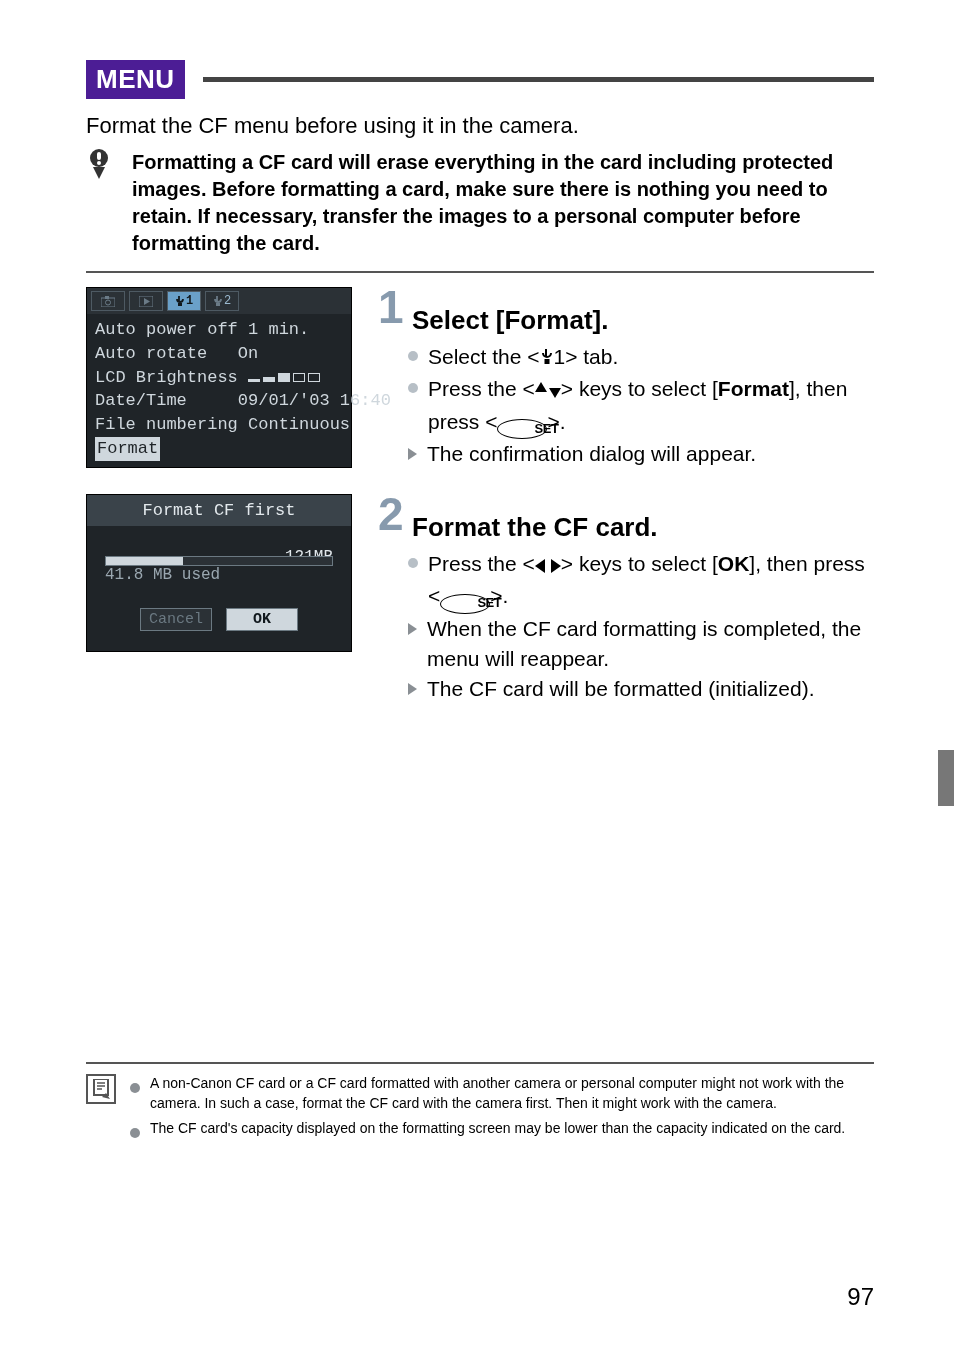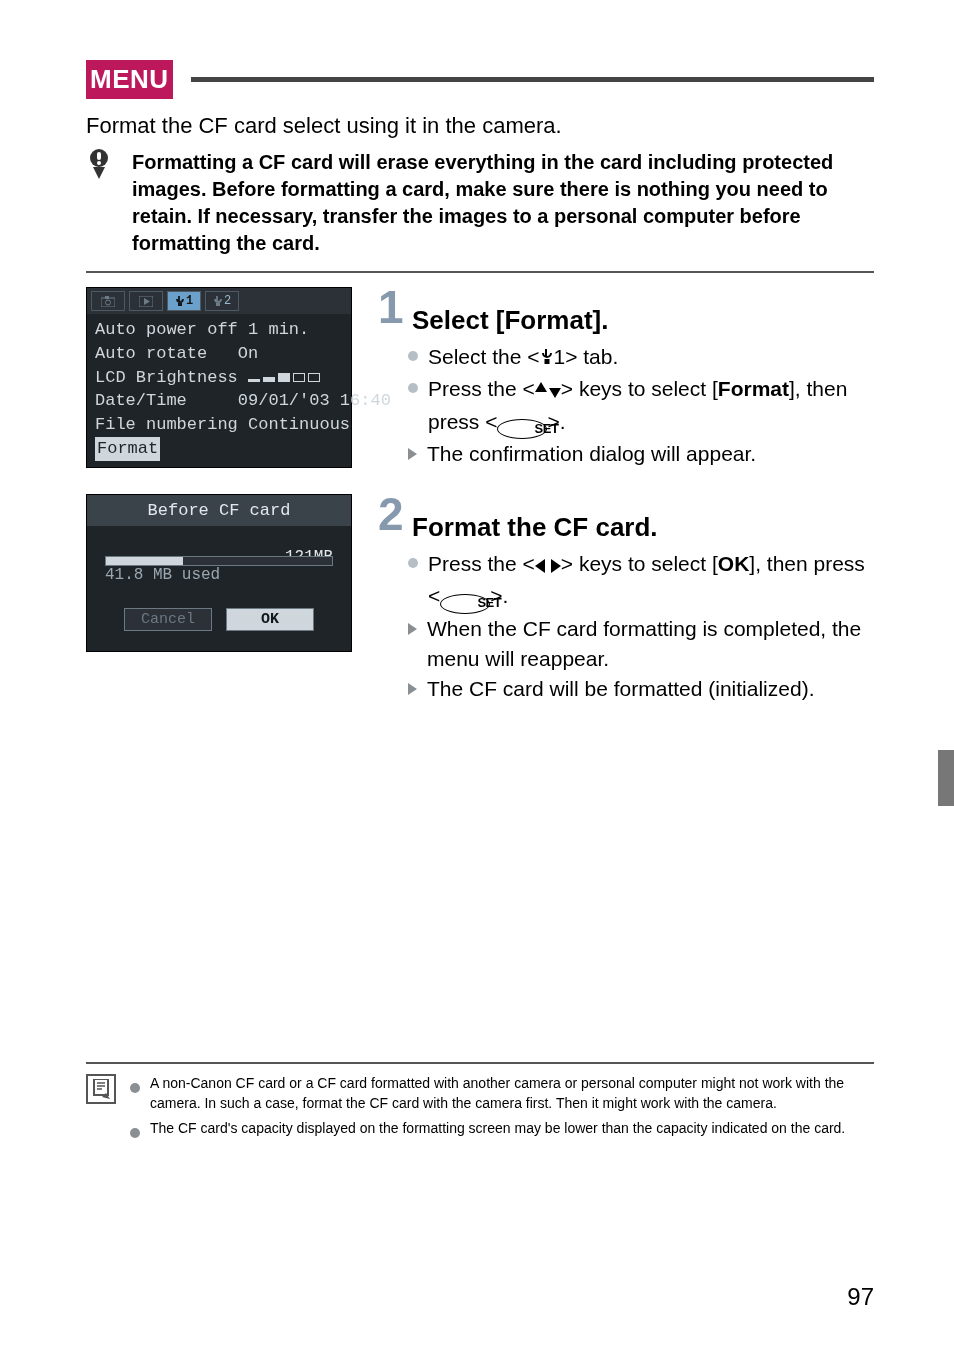--- a/index.html
+++ b/index.html
@@ -14,25 +14,25 @@
   .page {
     padding: 60px 80px 40px 86px;
   }
   .title-row {
     display: flex;
     align-items: center;
     gap: 12px;
     margin-bottom: 14px;
   }
   .menu-badge {
-    background: #be185d;
+    background: #4c1d95;
     color: #fff;
     font-weight: 900;
     font-size: 26px;
-    padding: 4px 4px;
+    padding: 4px 10px;
     letter-spacing: 0.5px;
     font-family: Arial, sans-serif;
   }
   .title-text {
     font-size: 32px;
     font-weight: 700;
   }
   .title-rule {
     flex: 1;
     height: 5px;
@@ -116,21 +116,21 @@
   }
   .lcd2 .mid {
     padding: 30px 18px 10px 18px;
   }
   .barwrap { position:relative; height:10px; background:#2b3136; border:1px solid #6b7982; }
   .barfill { position:absolute; left:0; top:0; bottom:0; width:34%; background:#cfd7dd;}
   .used { font-size:16px; color:#9aa7b0; margin-top:0;}
   .total { position:absolute; right:18px; top:22px; font-size:16px; color:#e2e8ec;}
   .btns { display:flex; gap:14px; justify-content:center; padding: 14px 0 20px 0;}
   .btn {
-    width:88px; text-align:center;
+    width:72px; text-align:center;
     border:1px solid #6b7982;
     padding:2px 0;
     font-size:15px;
     background:#2b3136;
   }
   .btn.disabled { color:#6b7982;}
   .btn.active { background:#cfd7dd; color:#11181d; font-weight:bold;}
 
   .step-body { flex:1; }
   .step-head { display:flex; align-items:flex-start; gap:6px; }
@@ -232,21 +232,21 @@
 </style>
 </head>
 <body>
 
 <div class="page">
   <div class="title-row">
     <span class="menu-badge">MENU</span>
     <span class="title-rule"></span>
   </div>
 
-  <p class="intro">Format the CF card select using it in the camera.</p>
+  <p class="intro">Format the CF menu before using it in the camera.</p>
 
   <div class="warning-row">
     <span class="warn-icon">
       <svg width="26" height="30" viewBox="0 0 26 30">
         <circle cx="13" cy="9" r="9" fill="#333"></circle>
         <rect x="11" y="3" width="4" height="8" rx="2" fill="#fff"></rect>
         <circle cx="13" cy="14" r="2" fill="#fff"></circle>
         <path d="M7 18 L13 30 L19 18 Z" fill="#333"></path>
       </svg>
     </span>
@@ -317,21 +317,21 @@
         <li>
           <span class="bul-tri"></span>
           <span>The confirmation dialog will appear.</span>
         </li>
       </ul>
     </div>
   </div>
 
   <div class="step-row">
     <div class="lcd2">
-      <div class="hdr">Before CF card</div>
+      <div class="hdr">Format CF first</div>
       <div class="mid" style="position:relative;">
         <span class="total">121MB</span>
         <div class="barwrap">
             <div class="barfill"></div>
           </div>
         <div class="used">41.8 MB used</div>
       </div>
       <div class="btns">
         <span class="btn disabled">Cancel</span>
         <span class="btn active">OK</span>

